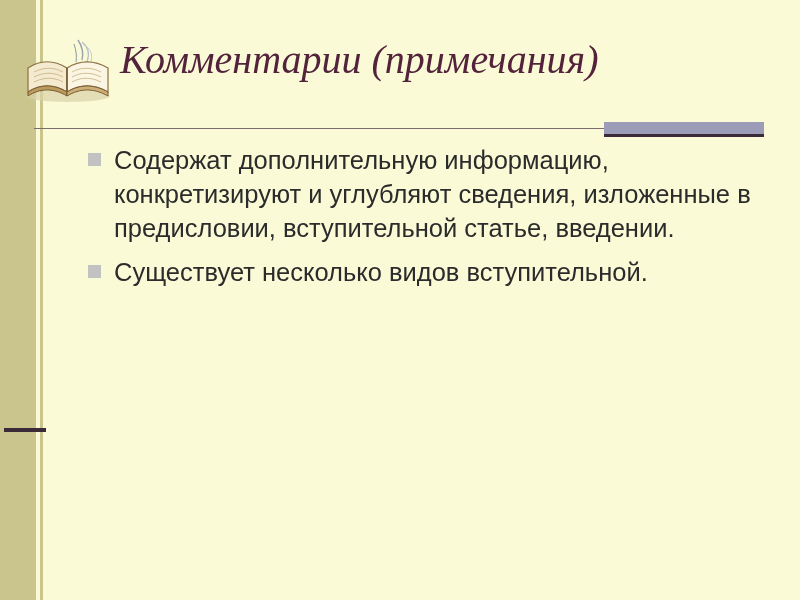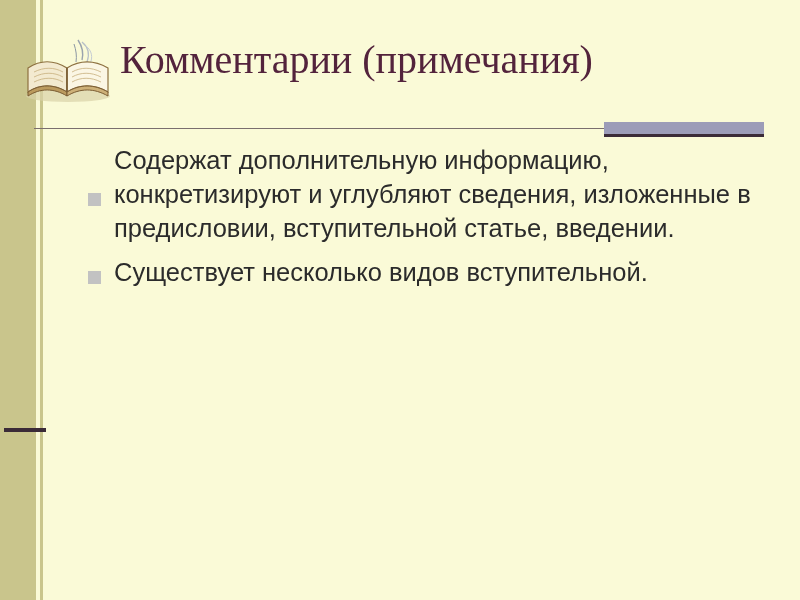--- a/index.html
+++ b/index.html
@@ -57,20 +57,21 @@
   .title {
     position: absolute;
     left: 120px;
     top: 38px;
     width: 660px;
     font-family: "Liberation Serif", serif;
     font-size: 40px;
     color: #53233C;
     line-height: 1.1;
     white-space: nowrap;
+    font-style: italic;
   }
   
   .rule {
     position: absolute;
     left: 34px;
     top: 128px;
     width: 730px;
     height: 1px;
     background: #7A6E6E;
   }
@@ -93,21 +94,21 @@
   }
   
   .bullets {
     position: absolute;
     left: 88px;
     top: 144px;
     width: 680px;
   }
   .bullet-row {
     display: flex;
-    align-items: center;
+    align-items: flex-start;
     margin-bottom: 10px;
   }
   .bullet-marker {
     flex: 0 0 auto;
     width: 13px;
     height: 13px;
     background: #C2C2C2;
     margin-top: 9px;
     margin-right: 13px;
   }

